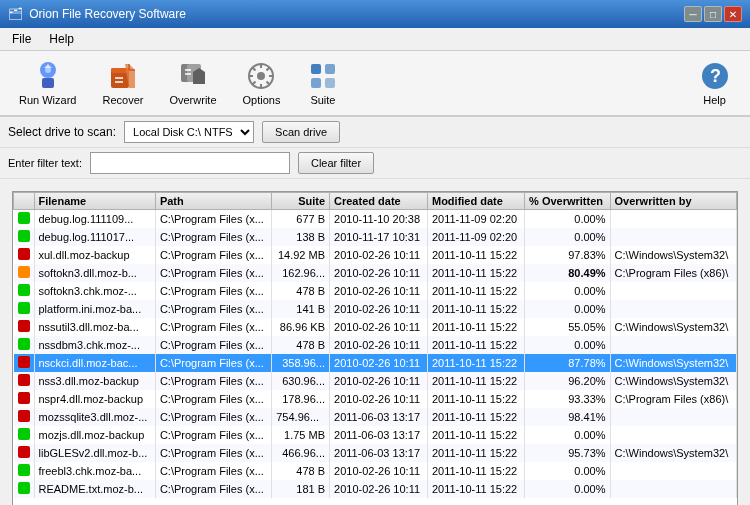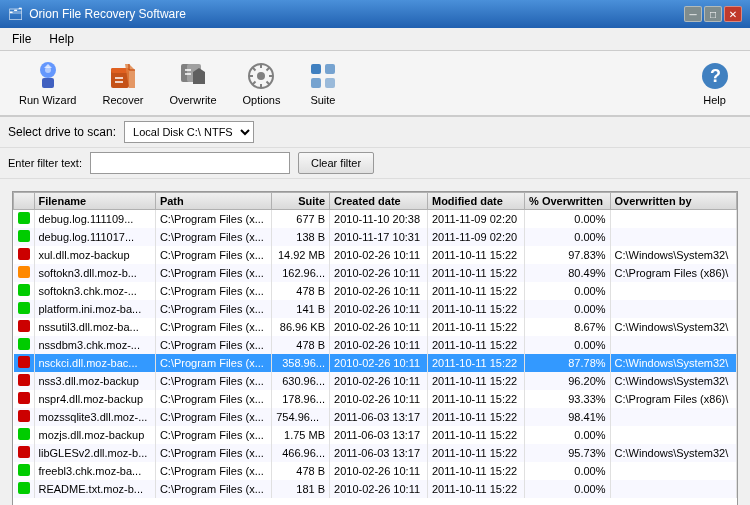--- a/index.html
+++ b/index.html
@@ -255,20 +255,21 @@
     </svg>
     <span>Help</span>
   </div>
 </div>
 
 <div class="controls-row">
   <label>Select drive to scan:</label>
   <select class="drive-select">
     <option>Local Disk C:\ NTFS</option>
   </select>
+  <button class="action-btn">Scan drive</button>
 </div>
 
 <div class="filter-row">
   <label>Enter filter text:</label>
   <input class="filter-input" type="text" style="">
   <button class="action-btn">Clear filter</button>
 </div>
 
 <div class="table-container">
   <table>
@@ -323,21 +324,21 @@
   </tr>
         <tr>
     <td class="dot-cell">
       <span class="status-dot" style="background:#ff8800;"></span>
     </td>
     <td style="max-width:130px;overflow:hidden;text-overflow:ellipsis;">softokn3.dll.moz-b...</td>
     <td style="max-width:120px;overflow:hidden;text-overflow:ellipsis;">C:\Program Files (x...</td>
     <td style="text-align:right;">162.96...</td>
     <td>2010-02-26 10:11</td>
     <td>2011-10-11 15:22</td>
-    <td style="text-align:right;">80.49%</td>
+    <td style="text-align:right;font-weight:bold;">80.49%</td>
     <td style="max-width:130px;overflow:hidden;text-overflow:ellipsis;">C:\Program Files (x86)\</td>
   </tr>
         <tr>
     <td class="dot-cell">
       <span class="status-dot" style="background:#00cc00;"></span>
     </td>
     <td style="max-width:130px;overflow:hidden;text-overflow:ellipsis;">softokn3.chk.moz-...</td>
     <td style="max-width:120px;overflow:hidden;text-overflow:ellipsis;">C:\Program Files (x...</td>
     <td style="text-align:right;">478 B</td>
     <td>2010-02-26 10:11</td>
@@ -359,21 +360,21 @@
   </tr>
         <tr>
     <td class="dot-cell">
       <span class="status-dot" style="background:#cc0000;"></span>
     </td>
     <td style="max-width:130px;overflow:hidden;text-overflow:ellipsis;">nssutil3.dll.moz-ba...</td>
     <td style="max-width:120px;overflow:hidden;text-overflow:ellipsis;">C:\Program Files (x...</td>
     <td style="text-align:right;">86.96 KB</td>
     <td>2010-02-26 10:11</td>
     <td>2011-10-11 15:22</td>
-    <td style="text-align:right;">8.67%</td>
+    <td style="text-align:right;">55.05%</td>
     <td style="max-width:130px;overflow:hidden;text-overflow:ellipsis;">C:\Windows\System32\</td>
   </tr>
         <tr>
     <td class="dot-cell">
       <span class="status-dot" style="background:#00cc00;"></span>
     </td>
     <td style="max-width:130px;overflow:hidden;text-overflow:ellipsis;">nssdbm3.chk.moz-...</td>
     <td style="max-width:120px;overflow:hidden;text-overflow:ellipsis;">C:\Program Files (x...</td>
     <td style="text-align:right;">478 B</td>
     <td>2010-02-26 10:11</td>

